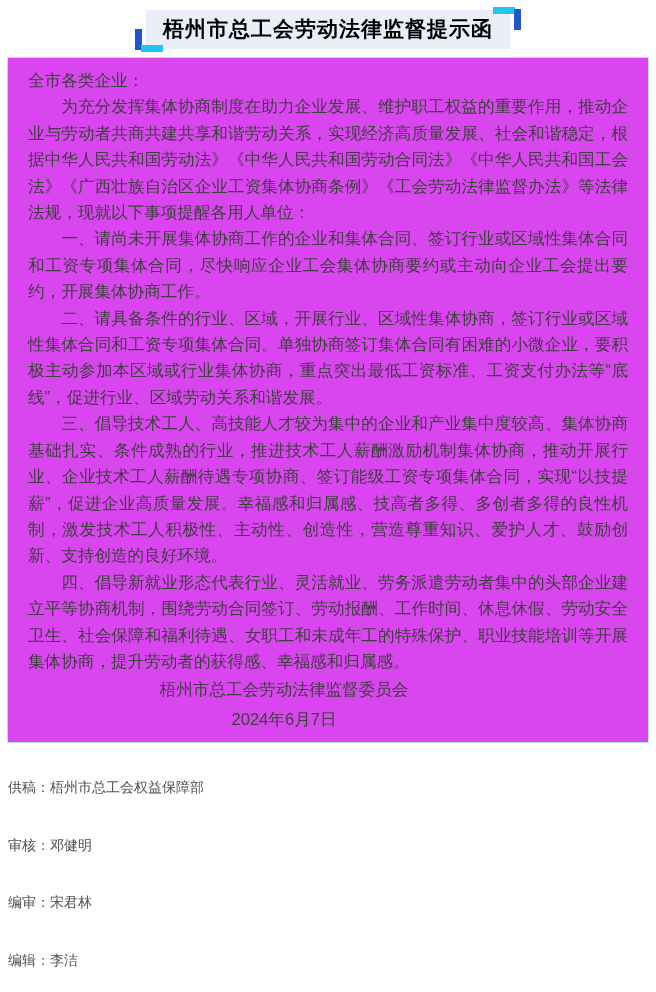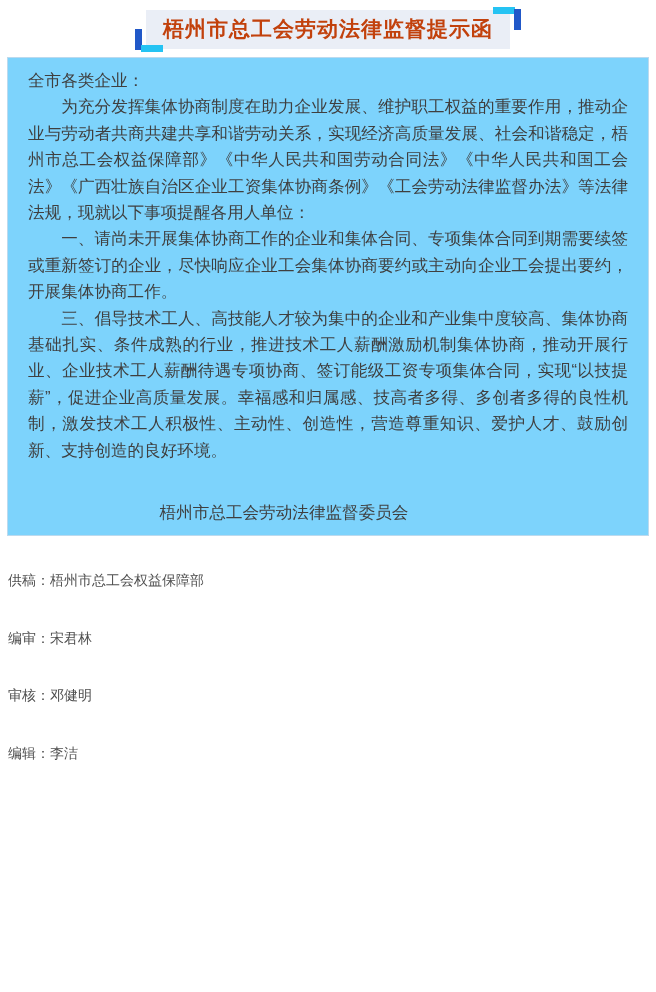--- a/index.html
+++ b/index.html
@@ -12,49 +12,48 @@
     }
     
     .title-wrap {
       display: flex;
       justify-content: center;
       padding-top: 10px;
     }
     .title-box {
       position: relative;
       background: #eaeef6;
-      color: #c2410c;
+      color: #000000;
       font-size: 21px;
       font-weight: bold;
       letter-spacing: 1px;
       padding: 8px 17px 9px;
       line-height: 22px;
     }
     .deco { position: absolute; display: block; }
     .tr-cyan { top: -3px;  right: -5px;  width: 22px; height: 7px;  background: #25c3f3; }
     .tr-blue { top: -1px;  right: -11px; width: 7px;  height: 21px; background: #2158c8; }
     .bl-blue { bottom: -1px; left: -11px; width: 7px;  height: 21px; background: #2158c8; }
     .bl-cyan { bottom: -3px; left: -5px;  width: 22px; height: 7px;  background: #25c3f3; }
     
     .letter-box {
       margin: 8px 7px 0;
       border: 1px solid #bcdaee;
-      background: #7dd3fc;
+      background: #d946ef;
       padding: 10px 20px 7px;
     }
     .letter-box p {
       margin: 0;
       font-size: 16.6px;
       line-height: 26.4px;
       color: #3f3f3f;
       text-align: justify;
     }
     .para { text-indent: 2em; }
     .signature {
-      margin-top: 34px;
       width: 512px;
       text-align: center;
       font-size: 16.6px;
       color: #3f3f3f;
     }
     .sign-org, .sign-date { line-height: 30px; }
     
     .credits {
       margin: 12px 8px 0;
       font-size: 14px;
@@ -72,28 +71,31 @@
       <span class="deco tr-cyan"></span>
       <span class="deco tr-blue"></span>
       <span class="deco bl-blue"></span>
       <span class="deco bl-cyan"></span>
       <span class="title-text">梧州市总工会劳动法律监督提示函</span>
     </div>
   </div>
 
   <div class="letter-box">
     <p class="salutation">全市各类企业：</p>
-    <p class="para">为充分发挥集体协商制度在助力企业发展、维护职工权益的重要作用，推动企业与劳动者共商共建共享和谐劳动关系，实现经济高质量发展、社会和谐稳定，梧州市总工会权益保障部》《中华人民共和国劳动合同法》《中华人民共和国工会法》《广西壮族自治区企业工资集体协商条例》《工会劳动法律监督办法》等法律法规，现就以下事项提醒各用人单位：</p>
-    <p class="para">一、请尚未开展集体协商工作的企业和集体合同、专项集体合同到期需要续签或重新签订的企业，尽快响应企业工会集体协商要约或主动向企业工会提出要约，开展集体协商工作。</p>
+    <p class="para">为充分发挥集体协商制度在助力企业发展、维护职工权益的重要作用，推动企业与劳动者共商共建共享和谐劳动关系，实现经济高质量发展、社会和谐稳定，根据中华人民共和国劳动法》《中华人民共和国劳动合同法》《中华人民共和国工会法》《广西壮族自治区企业工资集体协商条例》《工会劳动法律监督办法》等法律法规，现就以下事项提醒各用人单位：</p>
+    <p class="para">一、请尚未开展集体协商工作的企业和集体合同、签订行业或区域性集体合同和工资专项集体合同，尽快响应企业工会集体协商要约或主动向企业工会提出要约，开展集体协商工作。</p>
+    <p class="para">二、请具备条件的行业、区域，开展行业、区域性集体协商，签订行业或区域性集体合同和工资专项集体合同。单独协商签订集体合同有困难的小微企业，要积极主动参加本区域或行业集体协商，重点突出最低工资标准、工资支付办法等“底线”，促进行业、区域劳动关系和谐发展。</p>
     <p class="para">三、倡导技术工人、高技能人才较为集中的企业和产业集中度较高、集体协商基础扎实、条件成熟的行业，推进技术工人薪酬激励机制集体协商，推动开展行业、企业技术工人薪酬待遇专项协商、签订能级工资专项集体合同，实现“以技提薪”，促进企业高质量发展。幸福感和归属感、技高者多得、多创者多得的良性机制，激发技术工人积极性、主动性、创造性，营造尊重知识、爱护人才、鼓励创新、支持创造的良好环境。</p>
+    <p class="para">四、倡导新就业形态代表行业、灵活就业、劳务派遣劳动者集中的头部企业建立平等协商机制，围绕劳动合同签订、劳动报酬、工作时间、休息休假、劳动安全卫生、社会保障和福利待遇、女职工和未成年工的特殊保护、职业技能培训等开展集体协商，提升劳动者的获得感、幸福感和归属感。</p>
     <div class="signature">
       <div class="sign-org">梧州市总工会劳动法律监督委员会</div>
+      <div class="sign-date">2024年6月7日</div>
     </div>
   </div>
 
   <div class="credits">
     <div class="credit-line"><span>供稿：</span><span>梧州市总工会权益保障部</span></div>
+    <div class="credit-line"><span>审核：</span><span>邓健明</span></div>
     <div class="credit-line"><span>编审：</span><span>宋君林</span></div>
-    <div class="credit-line"><span>审核：</span><span>邓健明</span></div>
     <div class="credit-line"><span>编辑：</span><span>李洁</span></div>
   </div>
 
 </div>
 
 </body></html>

